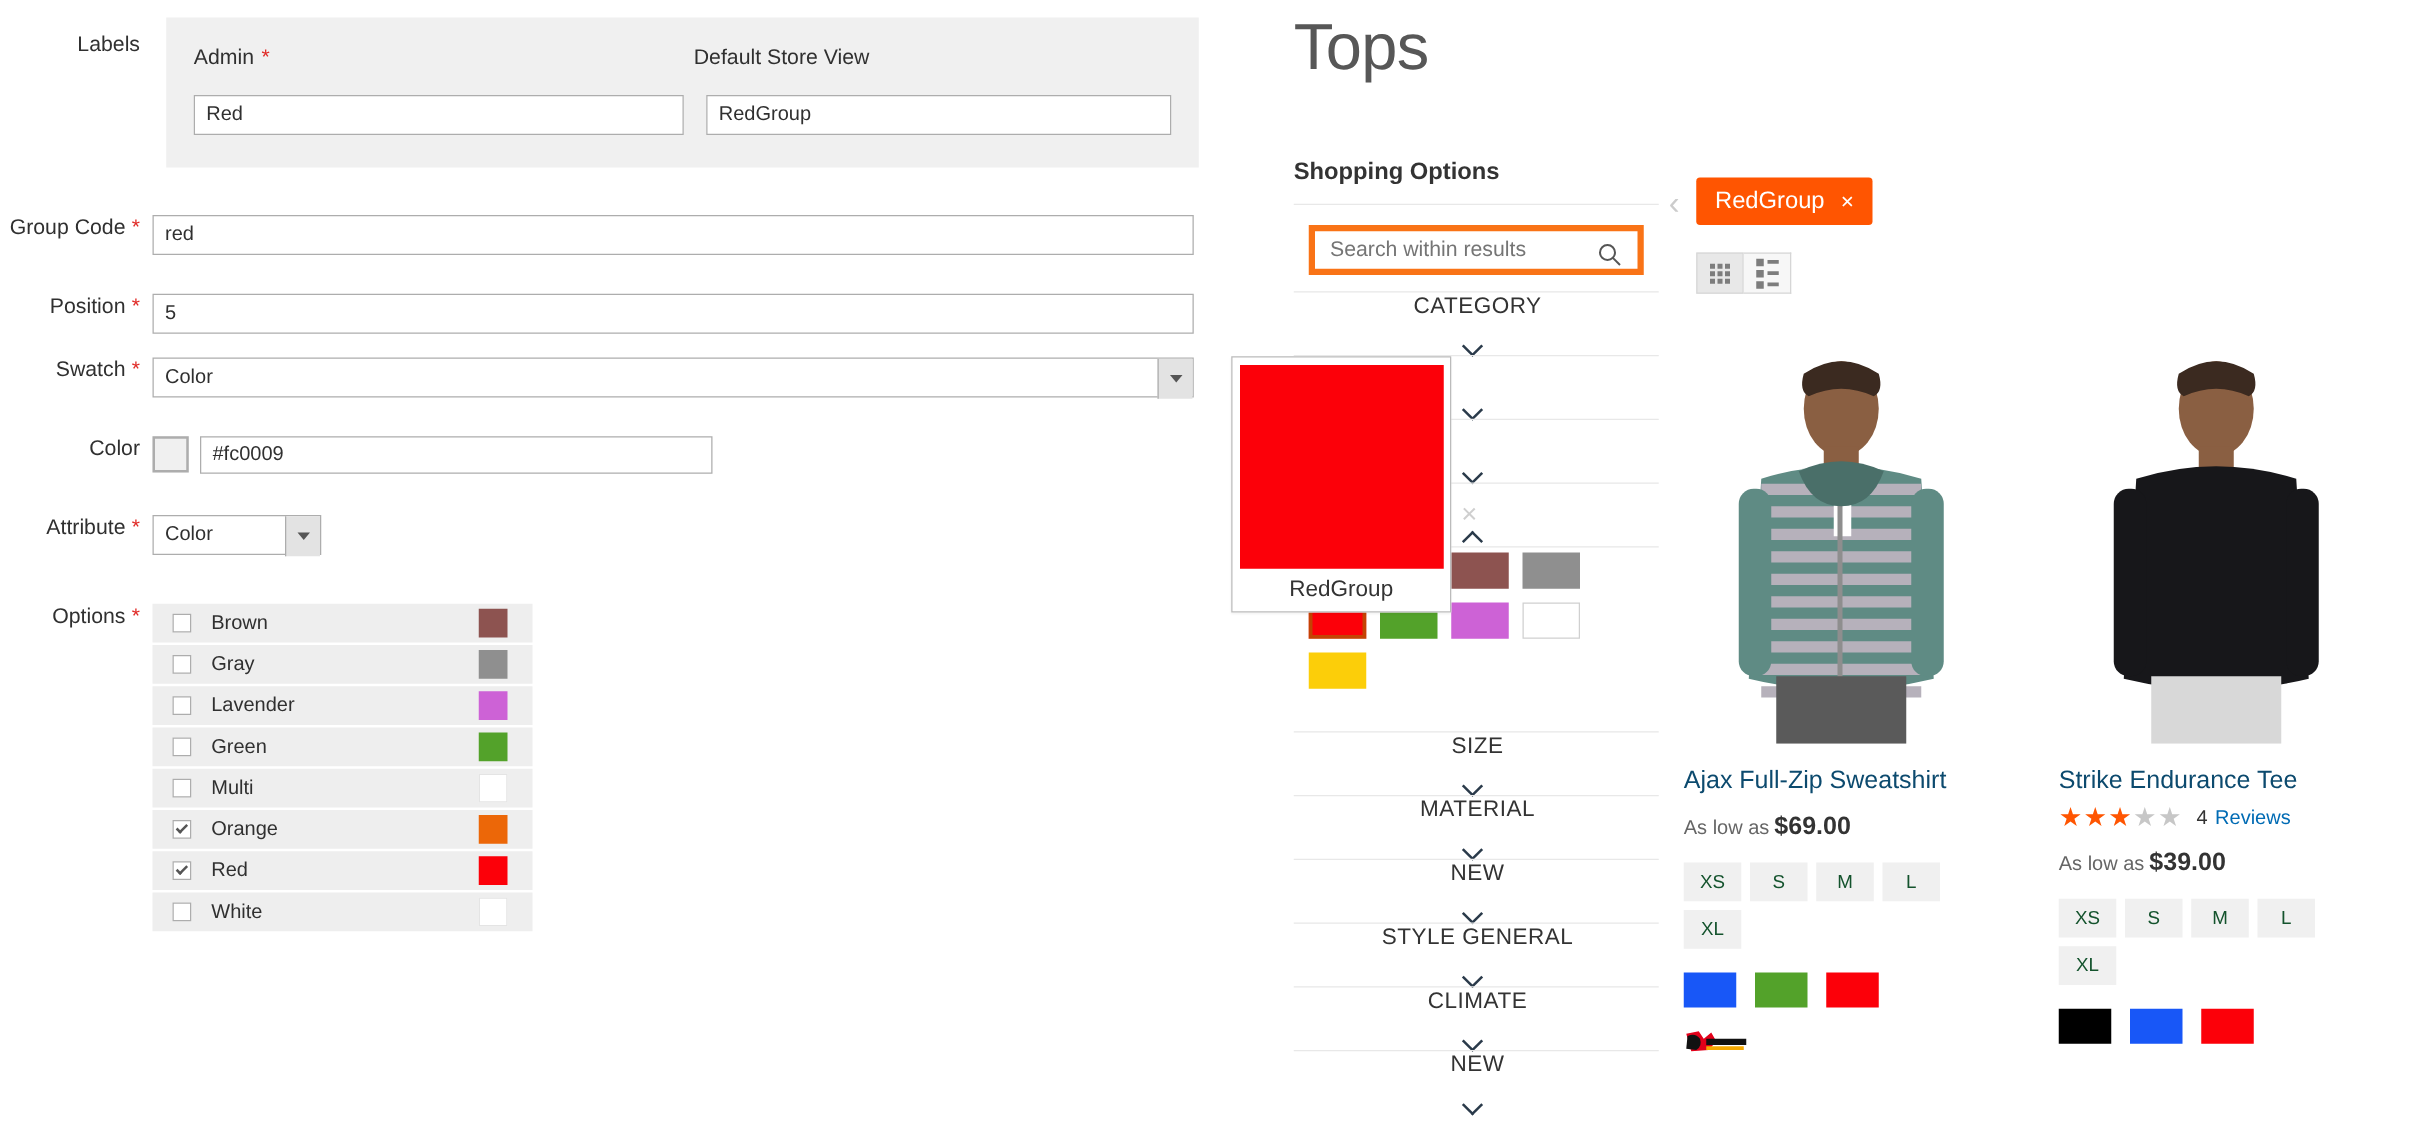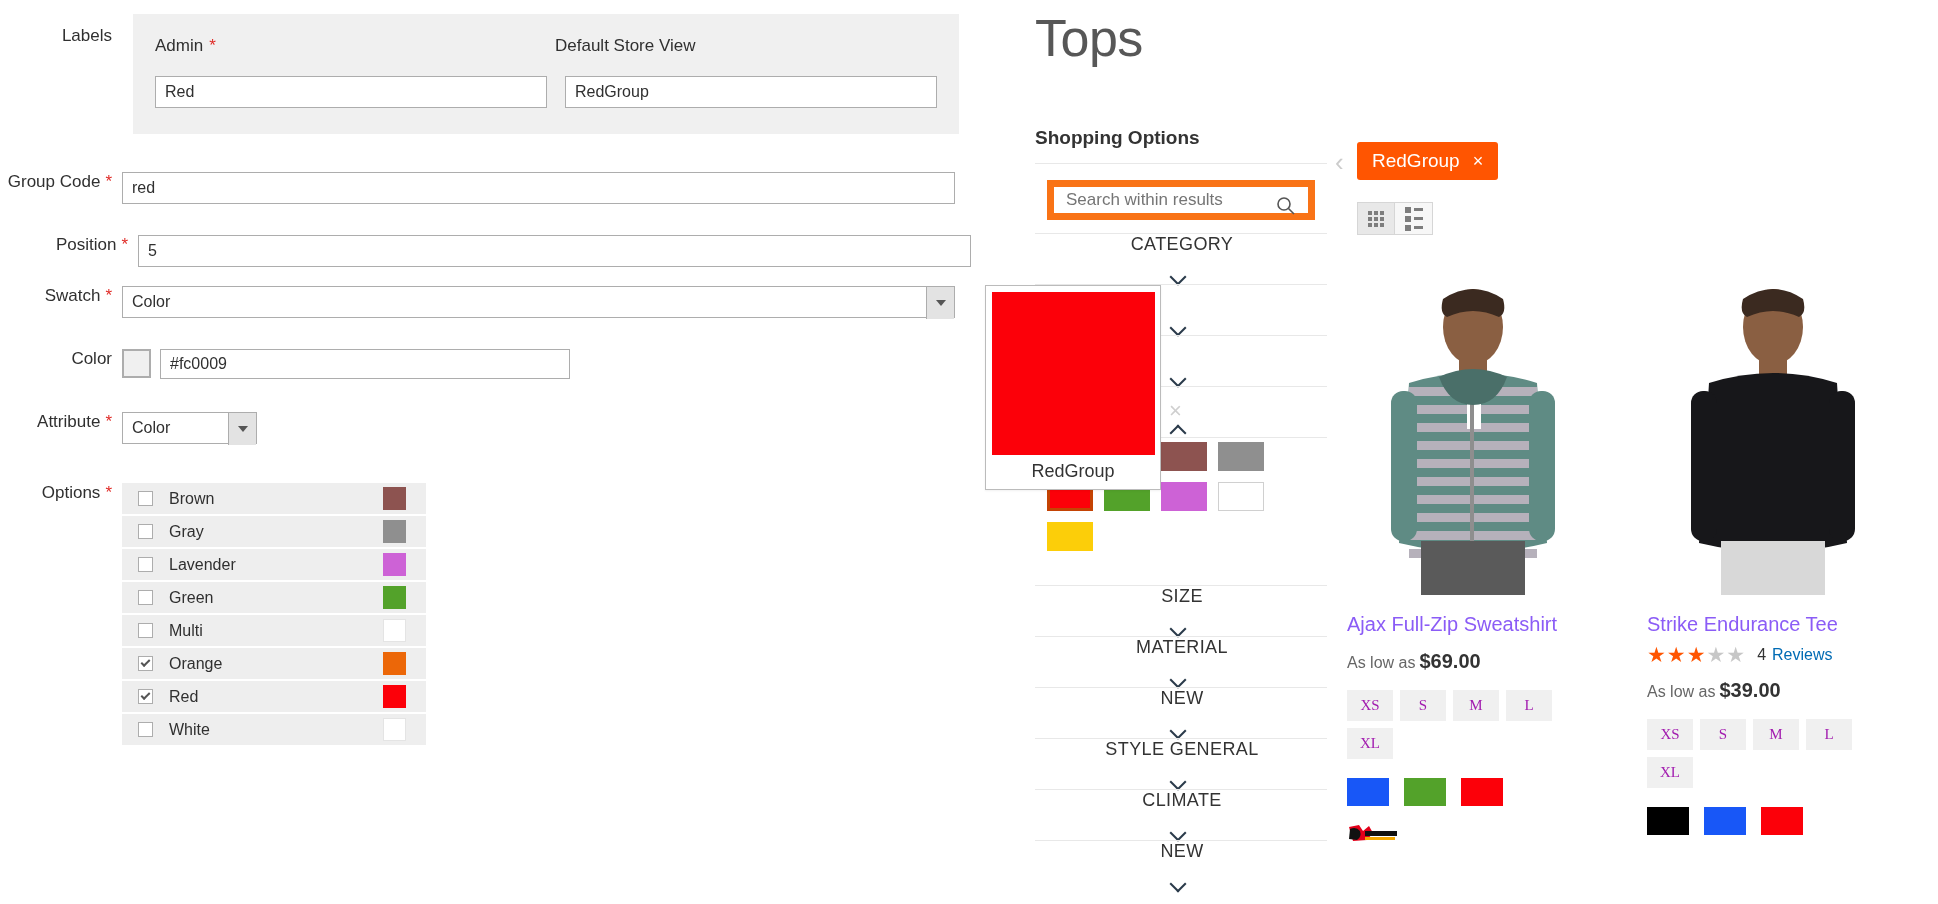--- a/index.html
+++ b/index.html
@@ -40,21 +40,21 @@
     font-size: 16px; color: #303030; padding: 0 9px;
     font-family: "Liberation Sans", sans-serif; outline: none;
   }
   .lbl-admin { width: 411px; }
   .lbl-store { width: 390px; }
 
   .lab-labels { position: absolute; left: 0; top: 26px; width:122px; text-align:right; padding-right:10px; font-size:17px; color:#303030;}
 
   
   .row-groupcode { position: absolute; left: 0; top: 172px; width: 985px; }
-  .row-position  { position: absolute; left: 0; top: 235px; width: 985px; padding-left: 16px; }
+  .row-position  { position: absolute; left: 0; top: 235px; width: 985px; }
   .row-swatch    { position: absolute; left: 0; top: 286px; width: 985px; }
   .row-color     { position: absolute; left: 0; top: 349px; width: 985px; }
   .row-attribute { position: absolute; left: 0; top: 412px; width: 985px; }
   .row-options   { position: absolute; left: 0; top: 483px; width: 985px; }
 
   .inp-wide {
     height: 32px; width: 833px; border: 1px solid #adadad; background:#fff;
     font-size: 16px; color: #303030; padding: 0 9px; outline:none;
     font-family: "Liberation Sans", sans-serif;
   }
@@ -121,21 +121,21 @@
     font-family: "Liberation Sans", sans-serif; letter-spacing: -0.5px;
   }
   .shop-options {
     position: absolute; left: 50px; top: 127px;
     font-size: 19px; color: #333; font-weight: bold;
   }
   .sidebar { position: absolute; left: 50px; top: 163px; width: 292px; }
   .side-rule { height: 1px; background: #e8e8e8; width: 292px; }
   .search-box {
     margin: 16px 0 0 12px; width: 268px; height: 40px;
-    border: 7px solid #f97316; background:#fff; position: relative;
+    border: 5px solid #f97316; background:#fff; position: relative;
     display: flex; align-items: center;
   }
   .search-box input {
     border: none; outline: none; width: 215px; height: 36px;
     padding-left: 12px; font-size: 17px; color: #7d7d7d;
     background: transparent; font-family: "Liberation Sans", sans-serif;
   }
   .search-ic {
     position: absolute; right: 12px; top: 9px; width: 20px; height: 20px;
   }
@@ -210,35 +210,35 @@
   .gridglyph i { width:4px;height:4px;background:#7d7d7d;display:block; }
   .listglyph { display:flex; flex-direction:column; gap:3px; }
   .listglyph .lr { display:flex; gap:3px; align-items:center;}
   .listglyph .lr i { width:6px;height:6px;background:#7d7d7d;display:block;}
   .listglyph .lr u { width:9px;height:3px;background:#7d7d7d;display:block;}
 
   .products { position: absolute; left: 0; top: 265px; width: 603px; display: flex; }
   .product { width: 300px; position: relative; }
   .p-img { width: 252px; height: 330px; position: relative; margin-left: 12px; }
   .p-name {
-    font-size: 20px; color: #8b5cf6; margin: 18px 0 0 12px;
+    font-size: 20px; color: #0c4a6e; margin: 18px 0 0 12px;
   }
   .p-rating { margin: 8px 0 0 12px; display: flex; align-items: center; }
   .stars { font-size: 21px; letter-spacing: 1px; line-height: 1; }
   .stars .on { color: #ff5501; }
   .stars .off { color: #c7c7c7; }
   .p-rev-count { font-size: 16px; color: #333; margin-left: 11px; }
   .p-rev-link { font-size: 16px; color: #006bb4; margin-left: 6px; }
   .p-price { margin: 14px 0 0 12px; font-size: 16px; color: #666; }
   .p-price b { font-size: 20px; color: #333; margin-left: 4px; }
   .sizes { margin: 17px 0 0 12px; display: flex; flex-wrap: wrap; width: 220px; }
   .size {
     width: 46px; height: 31px; background: #f0f0f0;
     display: flex; align-items: center; justify-content: center;
-    font-size: 15px; color: #a21caf; margin: 0 7px 7px 0; font-family: Liberation Serif, serif;
+    font-size: 15px; color: #14532d; margin: 0 7px 7px 0;
   }
   .pcolors { margin: 12px 0 0 12px; display: flex; }
   .pc { width: 42px; height: 28px; margin-right: 15px; }
   .brand-logo { margin: 18px 0 0 12px; width: 52px; height: 18px; }
 </style>
 </head>
 <body>
 
 <div id="root">
 

